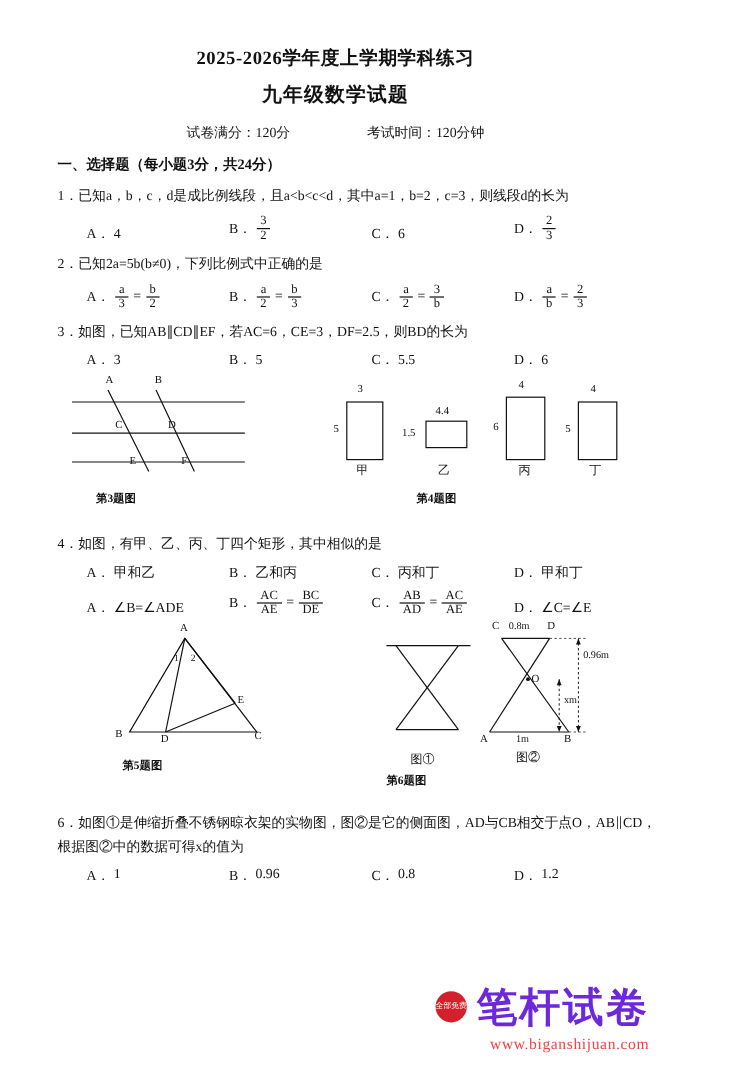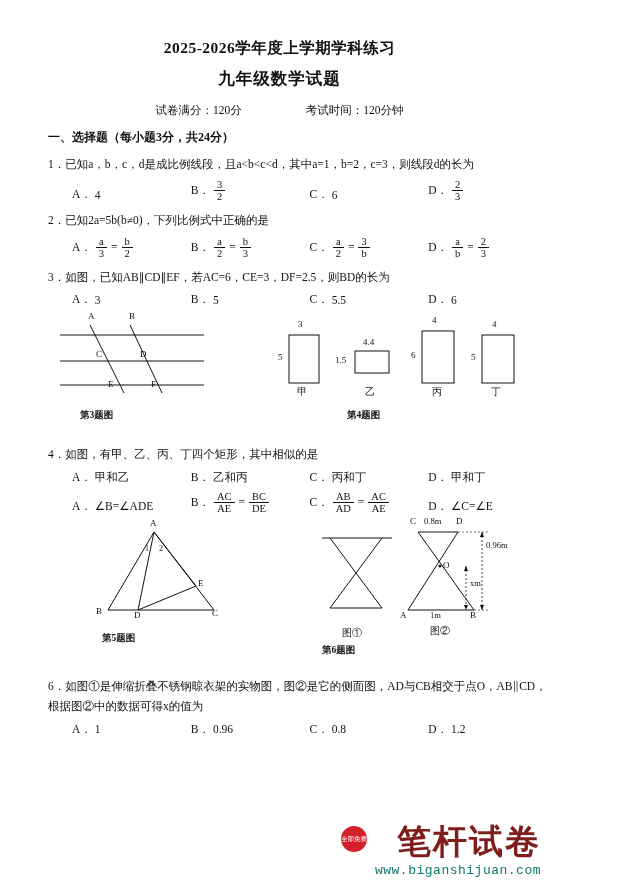--- a/index.html
+++ b/index.html
@@ -50,26 +50,26 @@
     position:relative;width:629px;
   }
   .capt{
     font-size:9.5px;text-align:left;
   }
   .watermark{
     position:absolute;right:18px;bottom:14px;text-align:right;
   }
   .wm-main{
     font-family:"Liberation Serif", serif;
-    font-weight:bold;color:#7f1d1d;font-size:34px;letter-spacing:2px;
+    font-weight:bold;color:#6d28d9;font-size:34px;letter-spacing:2px;
     line-height:1;
   }
   .wm-sub{
-    color:#0f766e;font-size:13px;letter-spacing:0.5px;margin-top:4px;
-    font-family:Liberation Mono, monospace;
+    color:#ef4444;font-size:13px;letter-spacing:0.5px;margin-top:4px;
+    font-family:Liberation Serif, serif;
   }
   .wm-badge{
     position:absolute;left:-34px;bottom:26px;
     width:26px;height:26px;border-radius:50%;
     background:#d4202a;color:#fff;font-size:6.5px;
     display:flex;align-items:center;justify-content:center;
     text-align:center;line-height:1.1;
   }
   svg{display:block;}
 </style>

